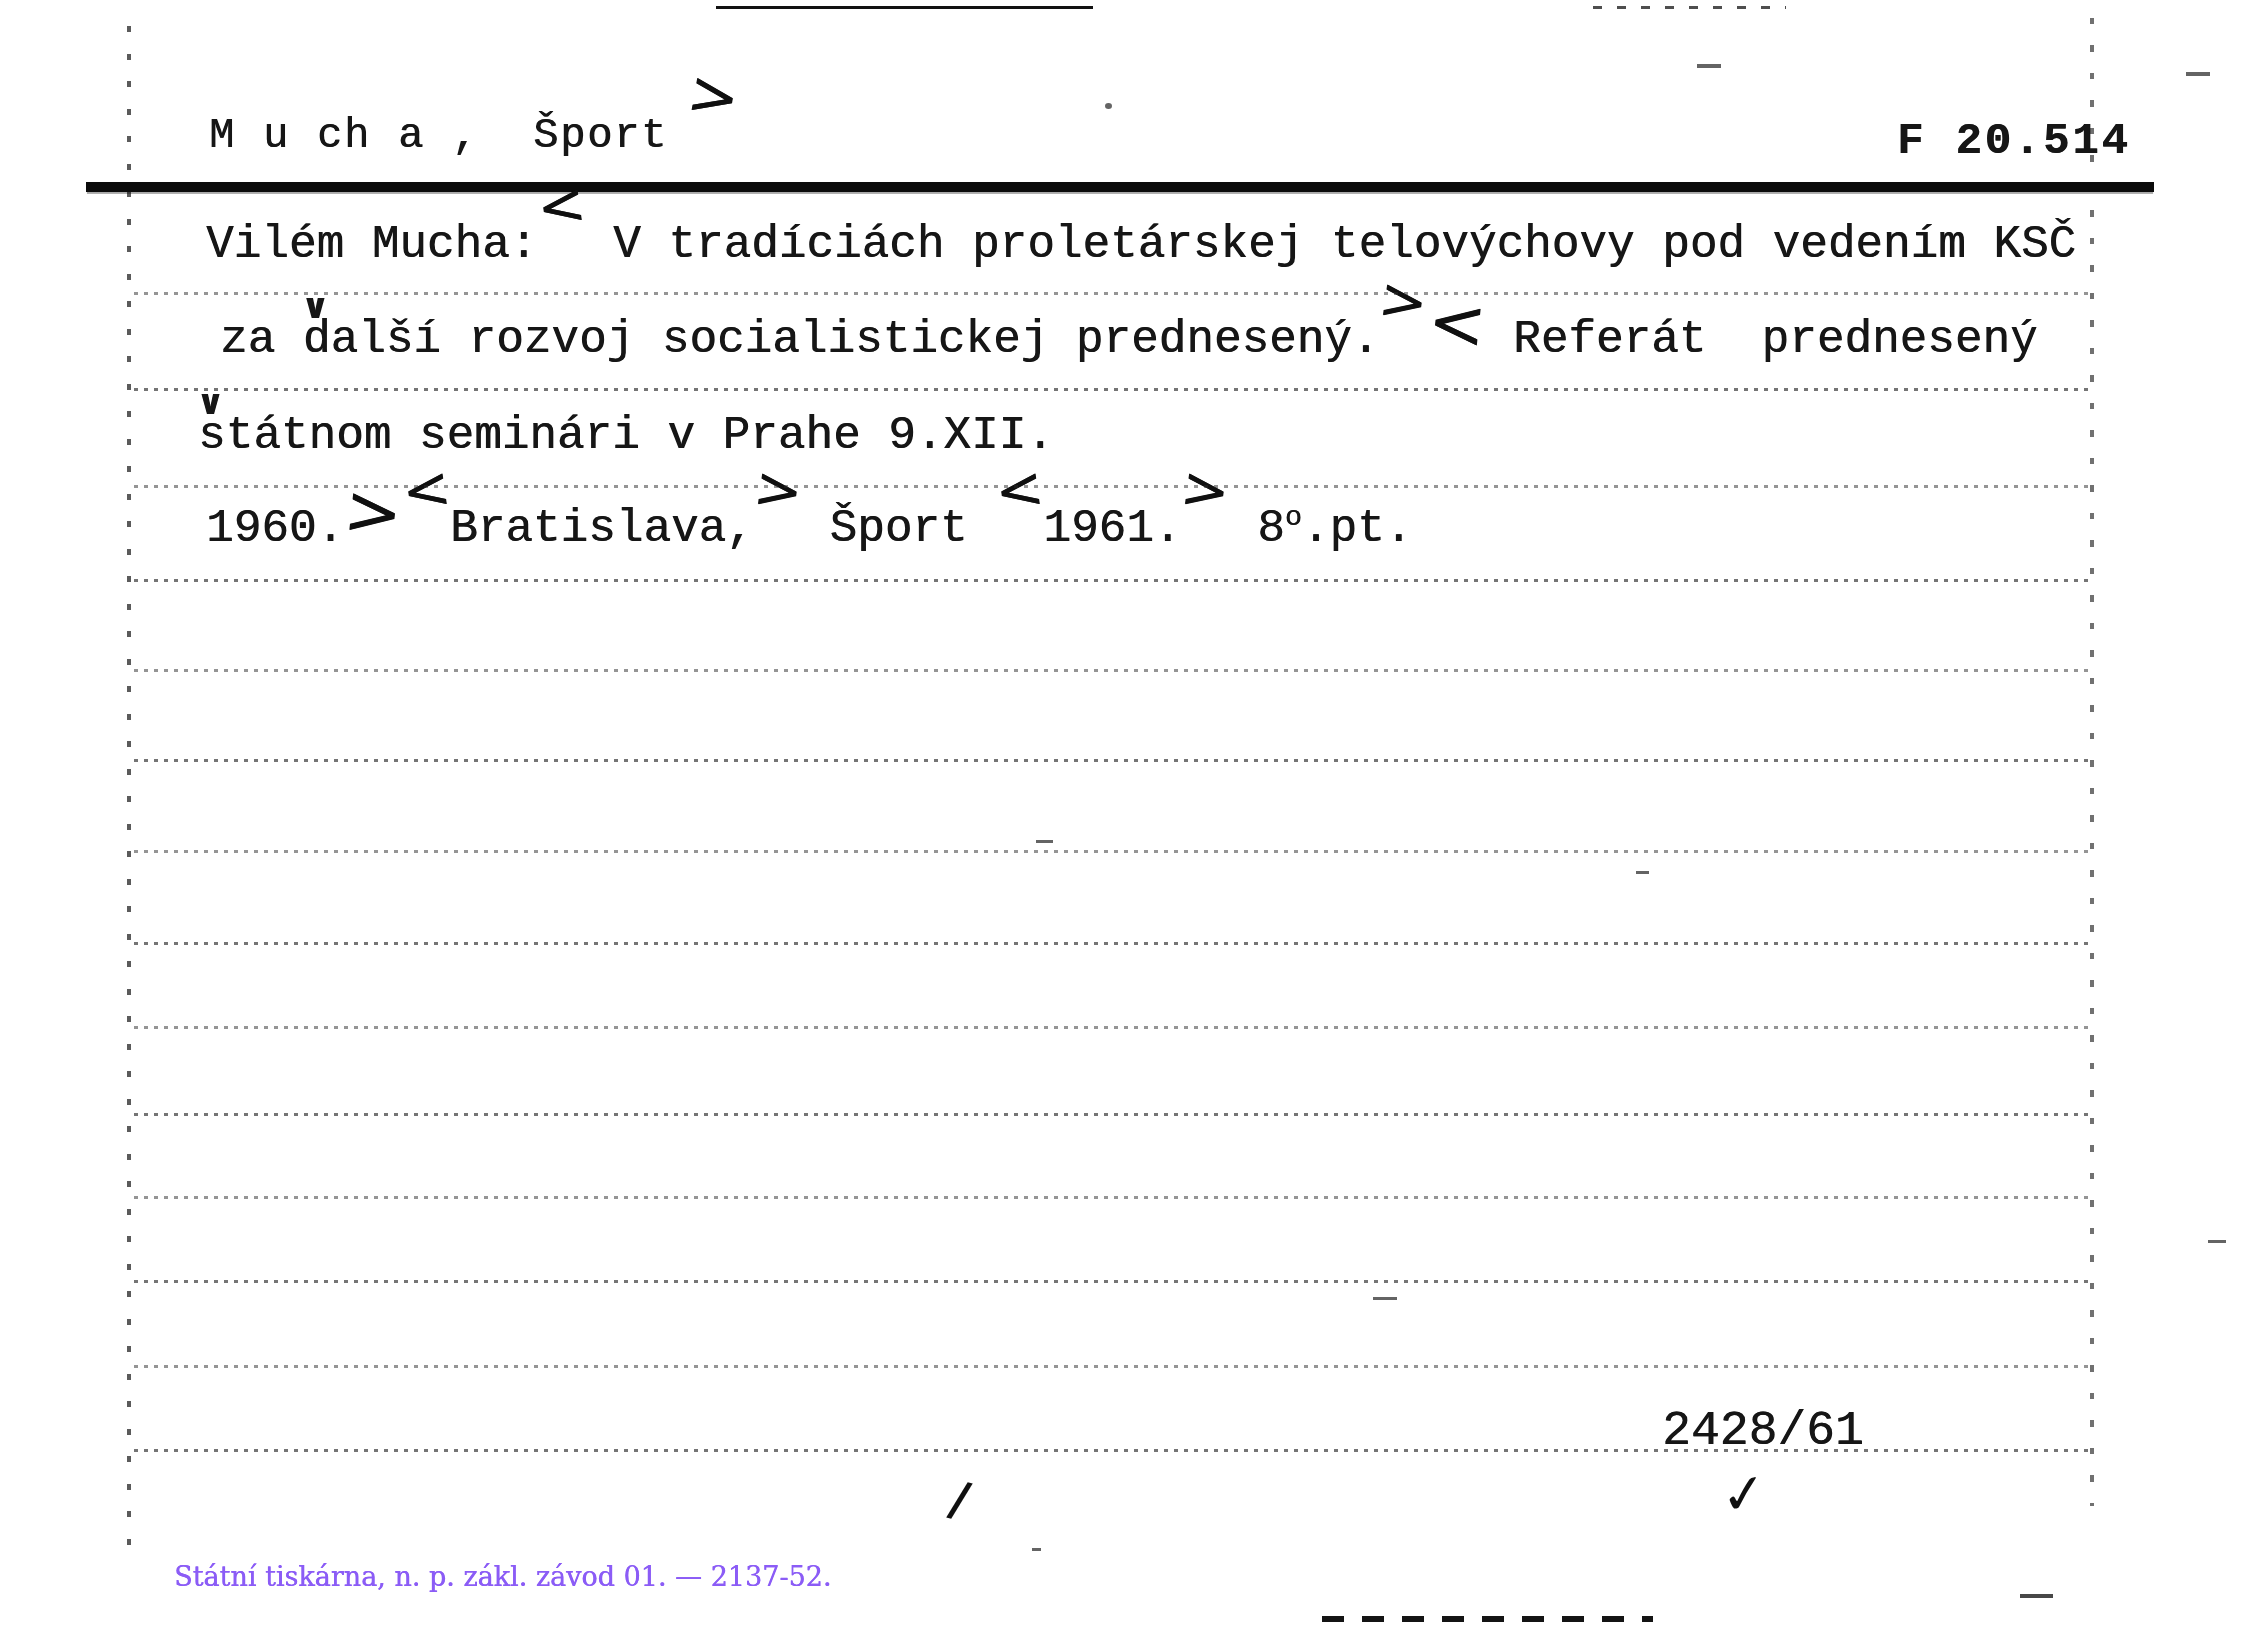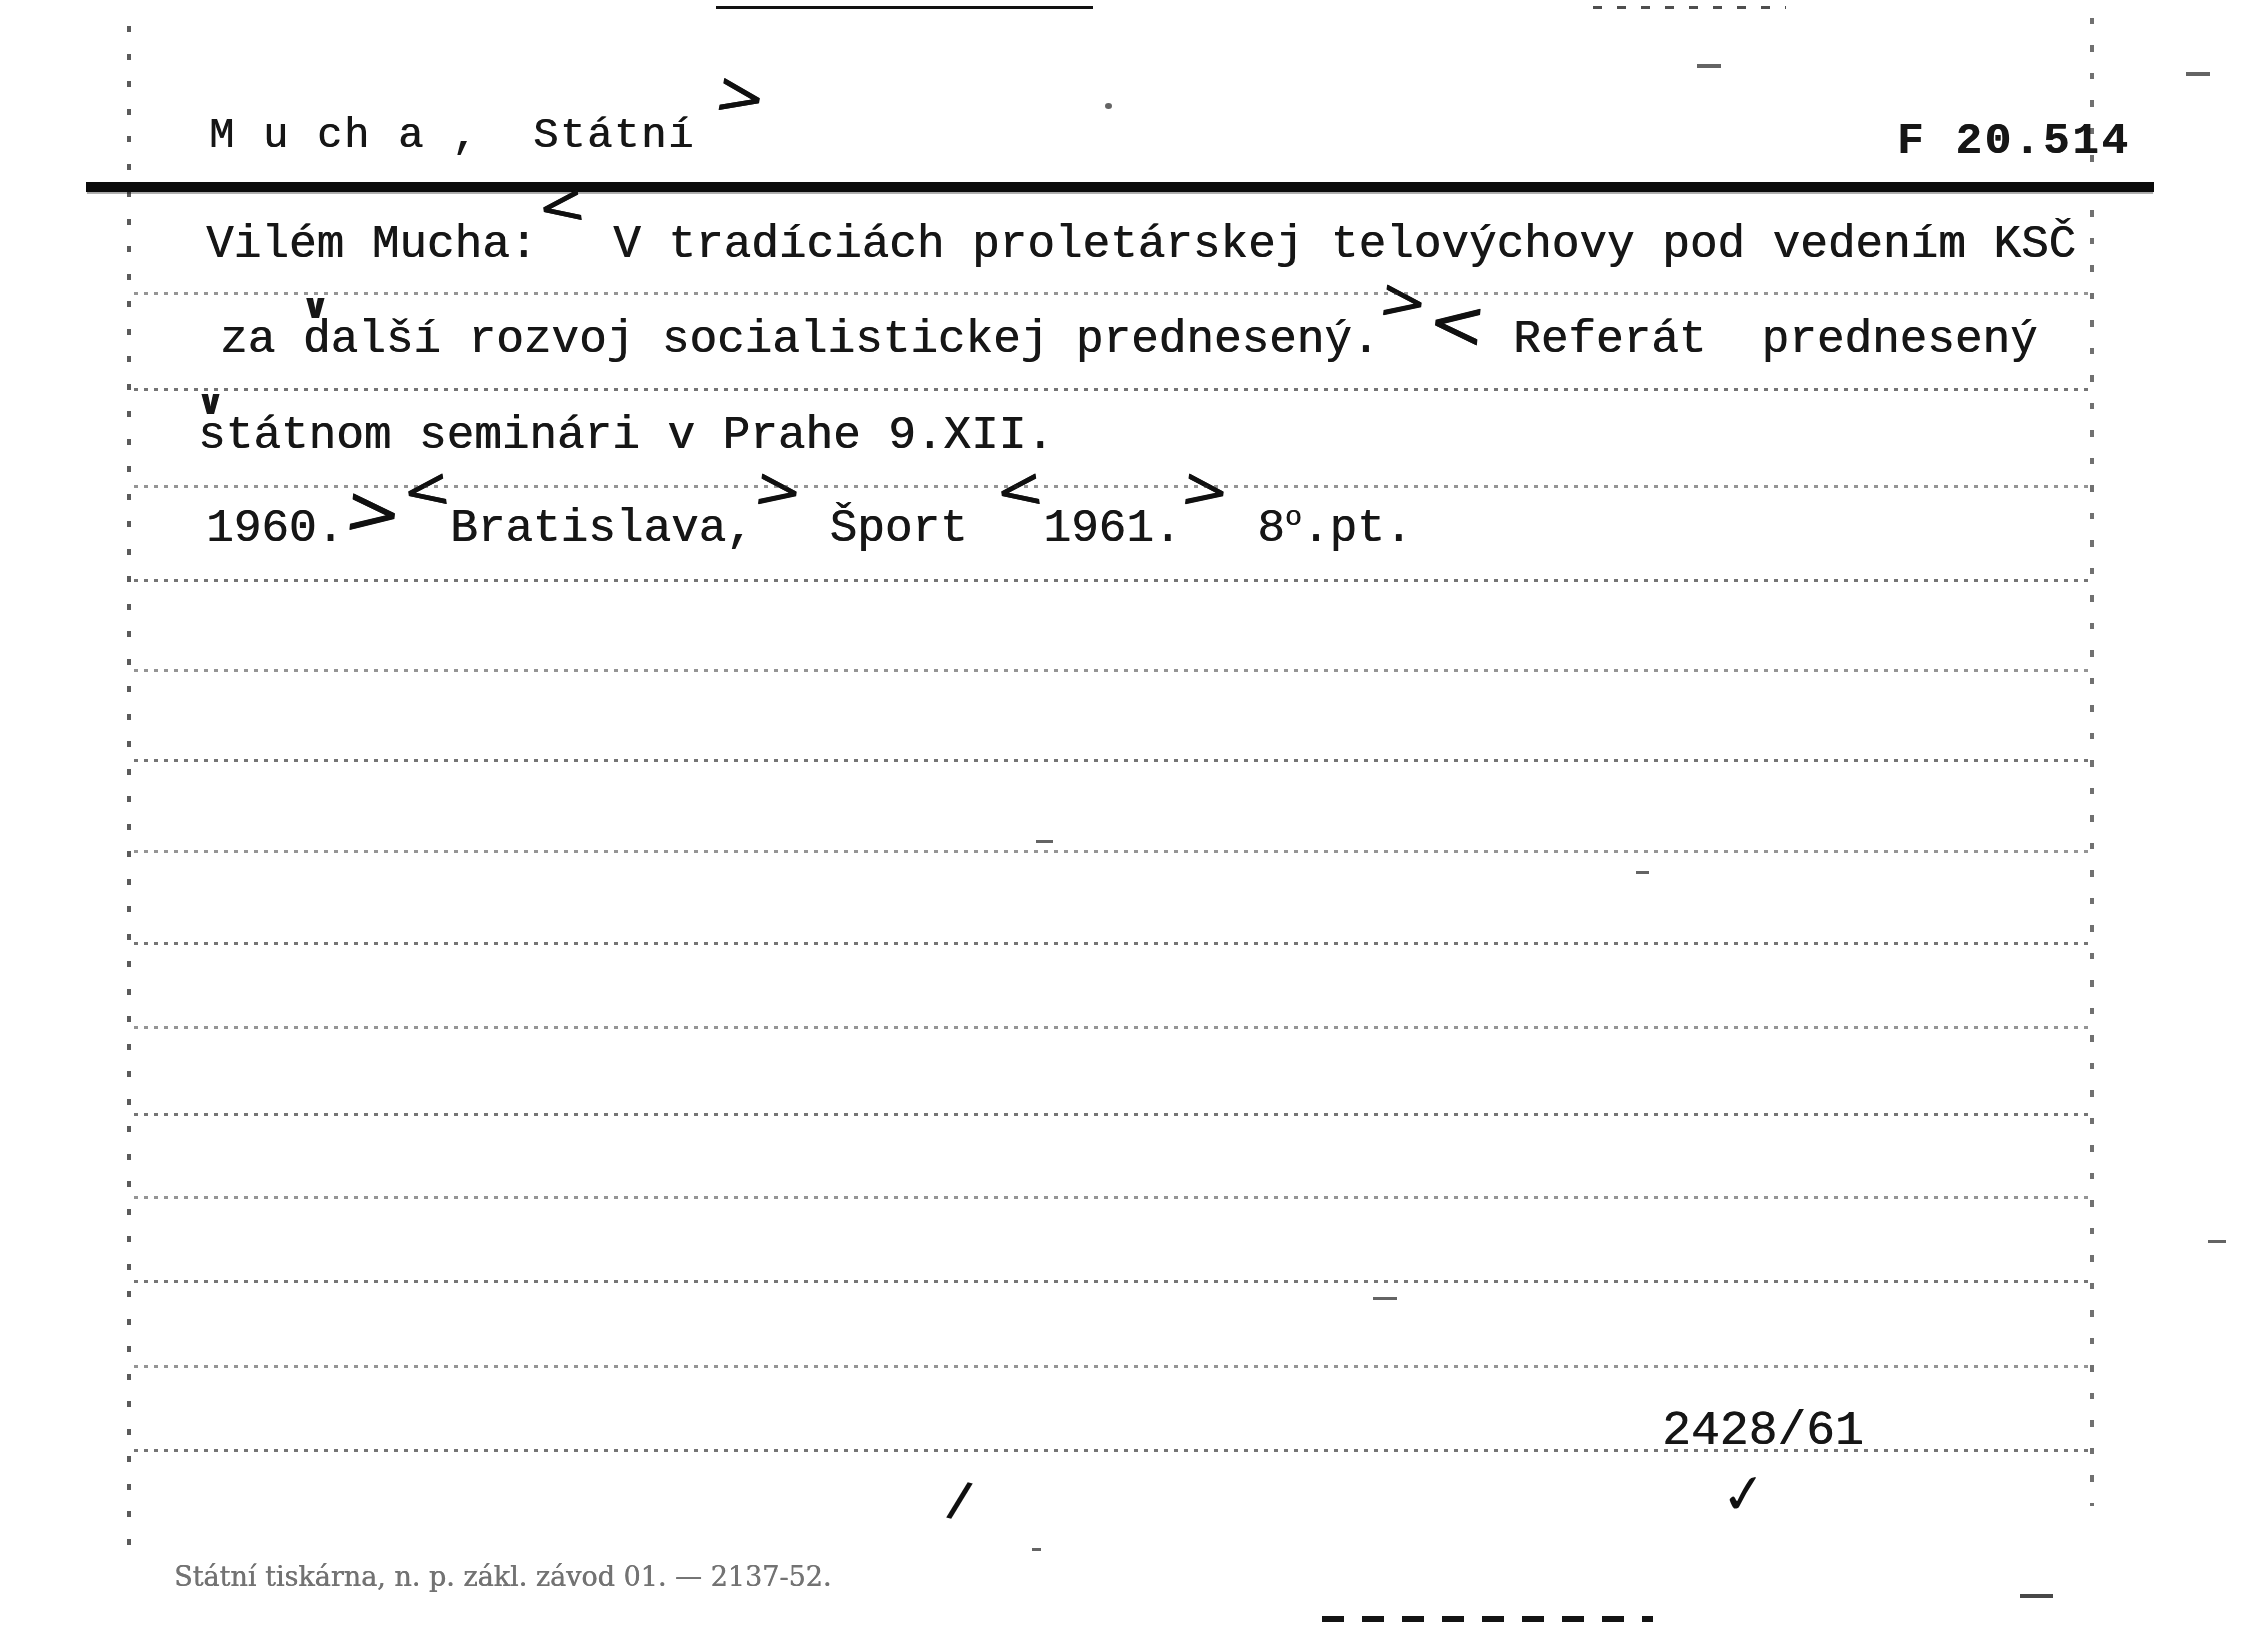--- a/index.html
+++ b/index.html
@@ -24,21 +24,21 @@
   .header-name{top:112px;left:209px;font-size:42px;letter-spacing:1.8px;}
   .call-number{top:116px;left:1897px;font-size:44px;font-weight:700;letter-spacing:2.8px;}
   .line1{top:219px;left:206px;}
   .line2{top:314px;left:220px;}
   .line3{top:410px;left:198px;}
   .line4{top:503px;left:206px;}
   .accession{top:1396px;left:1662px;font-size:48px;margin-top:8px;}
   .imprint{
     position:absolute;top:1561px;left:174px;
     font-family:"DejaVu Serif","Liberation Serif",serif;
-    font-size:27px;color:#737373;white-space:pre;text-shadow:0.4px 0 0 currentColor;
+    font-size:27px;color:#8b5cf6;white-space:pre;text-shadow:0.4px 0 0 currentColor;
   }
   sup.deg{font-size:0.62em;vertical-align:super;line-height:0;}
   
   .hw{
     font-family:"DejaVu Sans","Liberation Sans",sans-serif;
     color:#101010;display:inline-block;line-height:0;
   }
   .hw-raised{font-size:1.25em;transform:translateY(-0.55em) rotate(8deg);}
   .hw-raised-l{font-size:1.25em;transform:translateY(-0.55em) rotate(-8deg);}
   .hw-big{font-size:1.5em;transform:translateY(-0.08em) rotate(6deg);letter-spacing:0;}
@@ -95,21 +95,21 @@
 <body>
 
 <div class="card">
 
   <div class="top-line"></div>
   <div class="top-dashes"></div>
 
   <div class="vborder vborder-left"></div>
   <div class="vborder vborder-right"></div>
 
-  <div class="tw header-name"><span>M u ch a ,  Státní</span><span class="hw header-caret">&gt;</span></div>
+  <div class="tw header-name"><span>M u ch a ,  Šport</span><span class="hw header-caret">&gt;</span></div>
   <div class="tw call-number">F 20.514</div>
 
   <div class="heavy-rule"></div>
 
   <div class="tw line1"><span>Vilém Mucha:</span><span class="hw hw-raised-l">&lt;</span><span> V tradíciách proletárskej telovýchovy pod vedením KSČ</span></div>
 
   <div class="tw line2"><span>za </span><span class="hw-caron-wrap"><span class="hw-caron">∨</span><span>d</span></span><span>alší rozvoj socialistickej prednesený.</span><span class="hw hw-raised">&gt;</span><span class="hw hw-big">&lt;</span><span> Referát  prednesený</span></div>
 
   <div class="tw line3"><span class="hw-caron-wrap"><span class="hw-caron">∨</span><span>s</span></span><span>tátnom seminári v Prahe 9.XII.</span></div>
 

